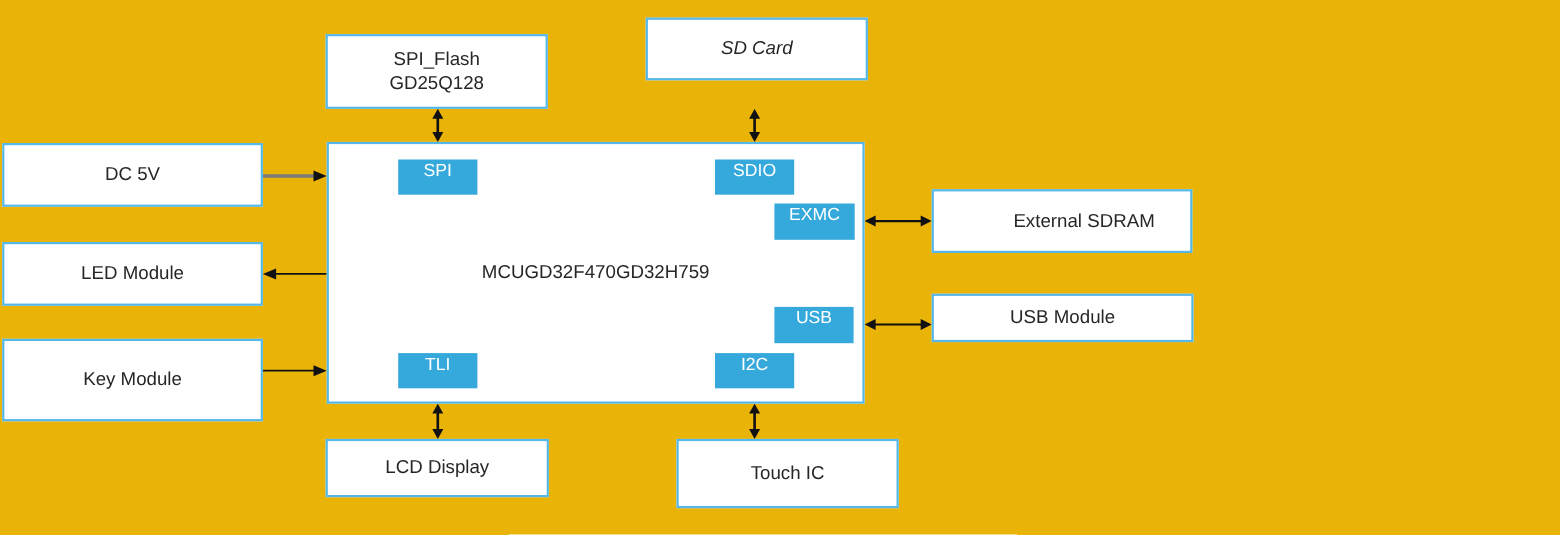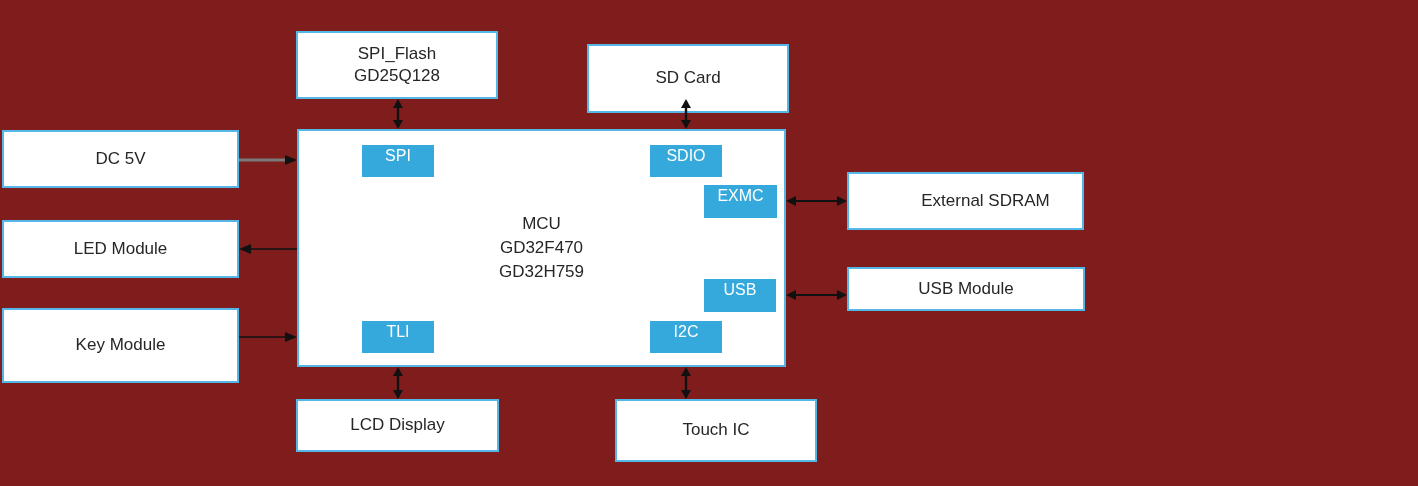--- a/index.html
+++ b/index.html
@@ -1,19 +1,19 @@
 <!DOCTYPE html>
 <html><head>
 <meta charset="utf-8">
 <style>
   html,body { margin:0; padding:0; background:#ffffff; }
   .canvas {
     position:relative;
     width:1418px; height:486px;
-    background:#7f1d1d;
+    background:#eab308;
     font-family:"Liberation Sans", sans-serif;
     color:#262626;
     overflow:hidden;
   }
   .box {
     position:absolute;
     box-sizing:border-box;
     background:#ffffff;
     border:2px solid #54B7E8;
     display:flex;
@@ -31,31 +31,30 @@
     background:#36A9DC;
     color:#ffffff;
     display:flex;
     align-items:flex-start;
     justify-content:center;
     font-size:16px;
     white-space:nowrap;
   }
   .mcu-center {
     display:flex;
-    flex-direction:column;
     align-items:center;
     justify-content:center;
     font-size:17px;
     line-height:24px;
   }
   .arrow { position:absolute; display:block; }
 
   
   #box-spi-flash   { left:296px; top:31px;  width:202px; height:68px; }
-  #box-sd-card     { left:587px; top:44px;  width:202px; height:69px; }
+  #box-sd-card     { left:587px; top:16px;  width:202px; height:57px;font-style:italic; }
   #box-dc5v        { left:2px;   top:130px; width:237px; height:58px; }
   #box-led         { left:2px;   top:220px; width:237px; height:58px; }
   #box-key         { left:2px;   top:308px; width:237px; height:75px; }
   #box-sdram       { left:847px; top:172px; width:237px; height:58px;padding-left:40px; }
   #box-usb-module  { left:847px; top:267px; width:238px; height:44px; }
   #box-lcd         { left:296px; top:399px; width:203px; height:53px; }
   #box-touch       { left:587px; top:399px; width:202px; height:63px;margin-left:28px; }
   #box-mcu         { left:297px; top:129px; width:489px; height:238px; display:block; }
 
   

